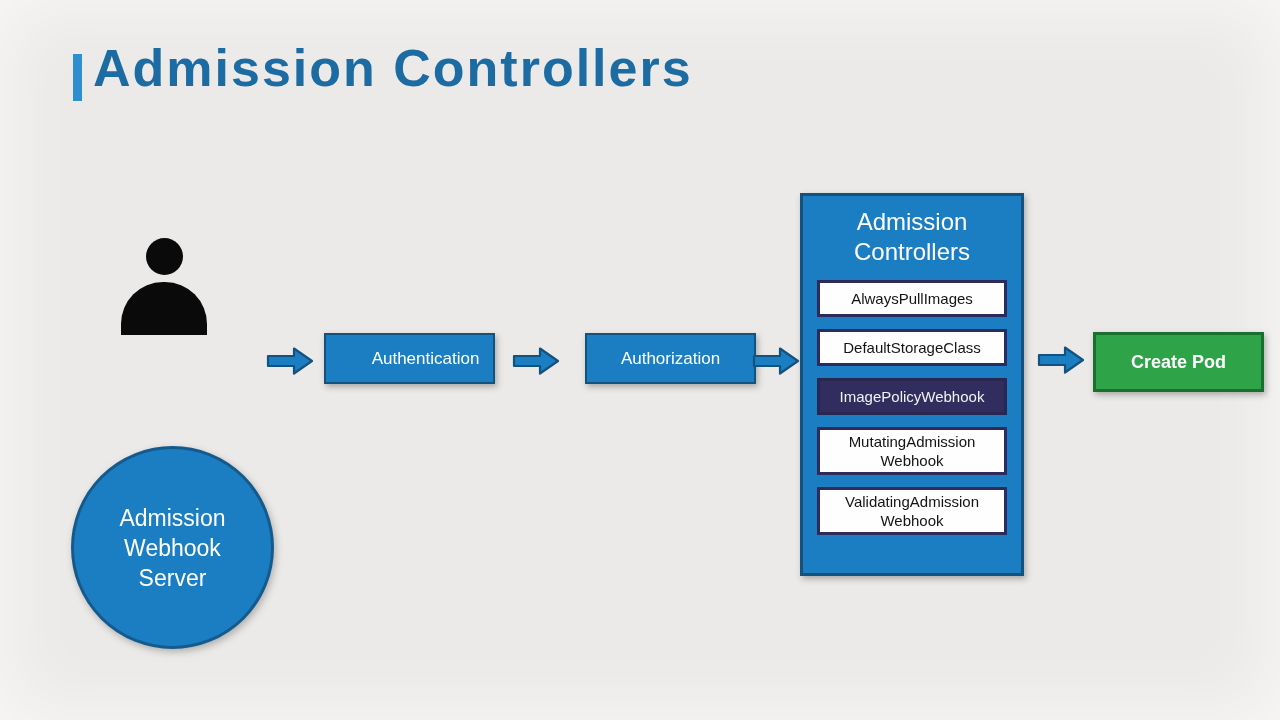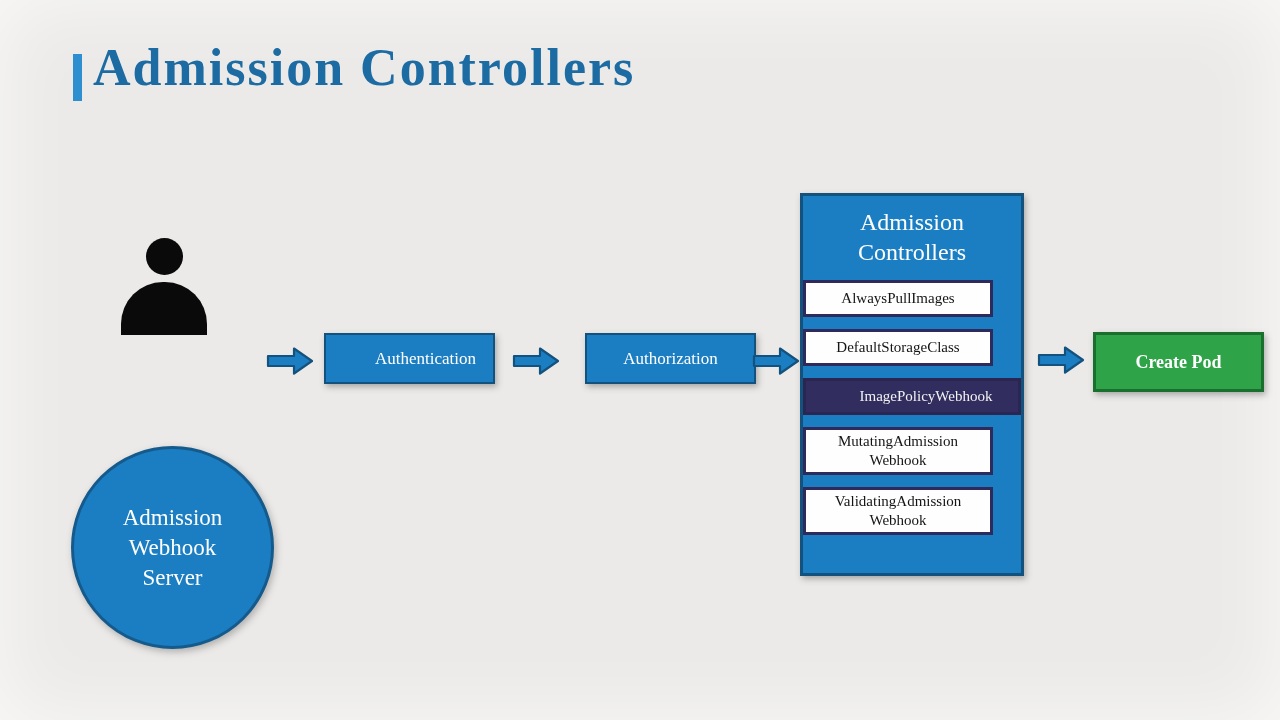--- a/index.html
+++ b/index.html
@@ -2,21 +2,21 @@
 <html><head>
 <meta charset="utf-8">
 <style>
   html,body{margin:0;padding:0;}
   .slide{
     position:relative;
     width:1280px;height:720px;
     background:#ebeae8;
     box-shadow: inset 0 0 80px rgba(255,255,255,0.7);
     overflow:hidden;
-    font-family:Liberation Serif, serif;
+    font-family:Liberation Sans, sans-serif;
   }
   
   .accent-bar{
     position:absolute;left:73px;top:54px;width:9px;height:47px;
     background:#2e8fd0;
   }
   .title{
     position:absolute;left:93px;top:38px;margin:0;
     font-size:52px;font-weight:bold;letter-spacing:2px;
     color:#1c6ba3;white-space:nowrap;
@@ -63,30 +63,30 @@
     position:absolute;left:800px;top:193px;width:224px;height:383px;
     background:#1b7ec2;border:3px solid #14527e;box-sizing:border-box;
     box-shadow:2px 3px 6px rgba(90,90,90,0.45);
     display:flex;flex-direction:column;align-items:center;
   }
   .ac-title{
     margin-top:11px;height:73px;
     color:#fff;font-size:24px;line-height:30px;text-align:center;
     white-space:pre-line;
   }
-  .ac-list{display:flex;flex-direction:column;gap:12px;align-items:flex-start;}
+  .ac-list{display:flex;flex-direction:column;gap:12px;align-items:flex-end;}
   .sub-box{
     width:184px;min-height:27px;
     border:3px solid #2e2a5c;background:#fefefe;color:#141414;
     display:flex;align-items:center;justify-content:center;text-align:center;
     font-size:15px;line-height:19px;padding:2px 0;
     white-space:pre-line;box-sizing:content-box;
   }
   .sub-box.highlighted{
-    background:#312d5e;border-color:#2a2651;color:#f2f2f2;padding-left:28px;
+    background:#312d5e;border-color:#2a2651;color:#f2f2f2;
   }
   
   .server-circle{
     position:absolute;left:71px;top:446px;width:203px;height:203px;
     border-radius:50%;background:#1b7ec2;border:3px solid #155a8c;
     box-sizing:border-box;
     display:flex;align-items:center;justify-content:center;text-align:center;
     color:#fff;font-size:23px;line-height:30px;white-space:pre-line;
     box-shadow:2px 3px 7px rgba(90,90,90,0.4);
   }

